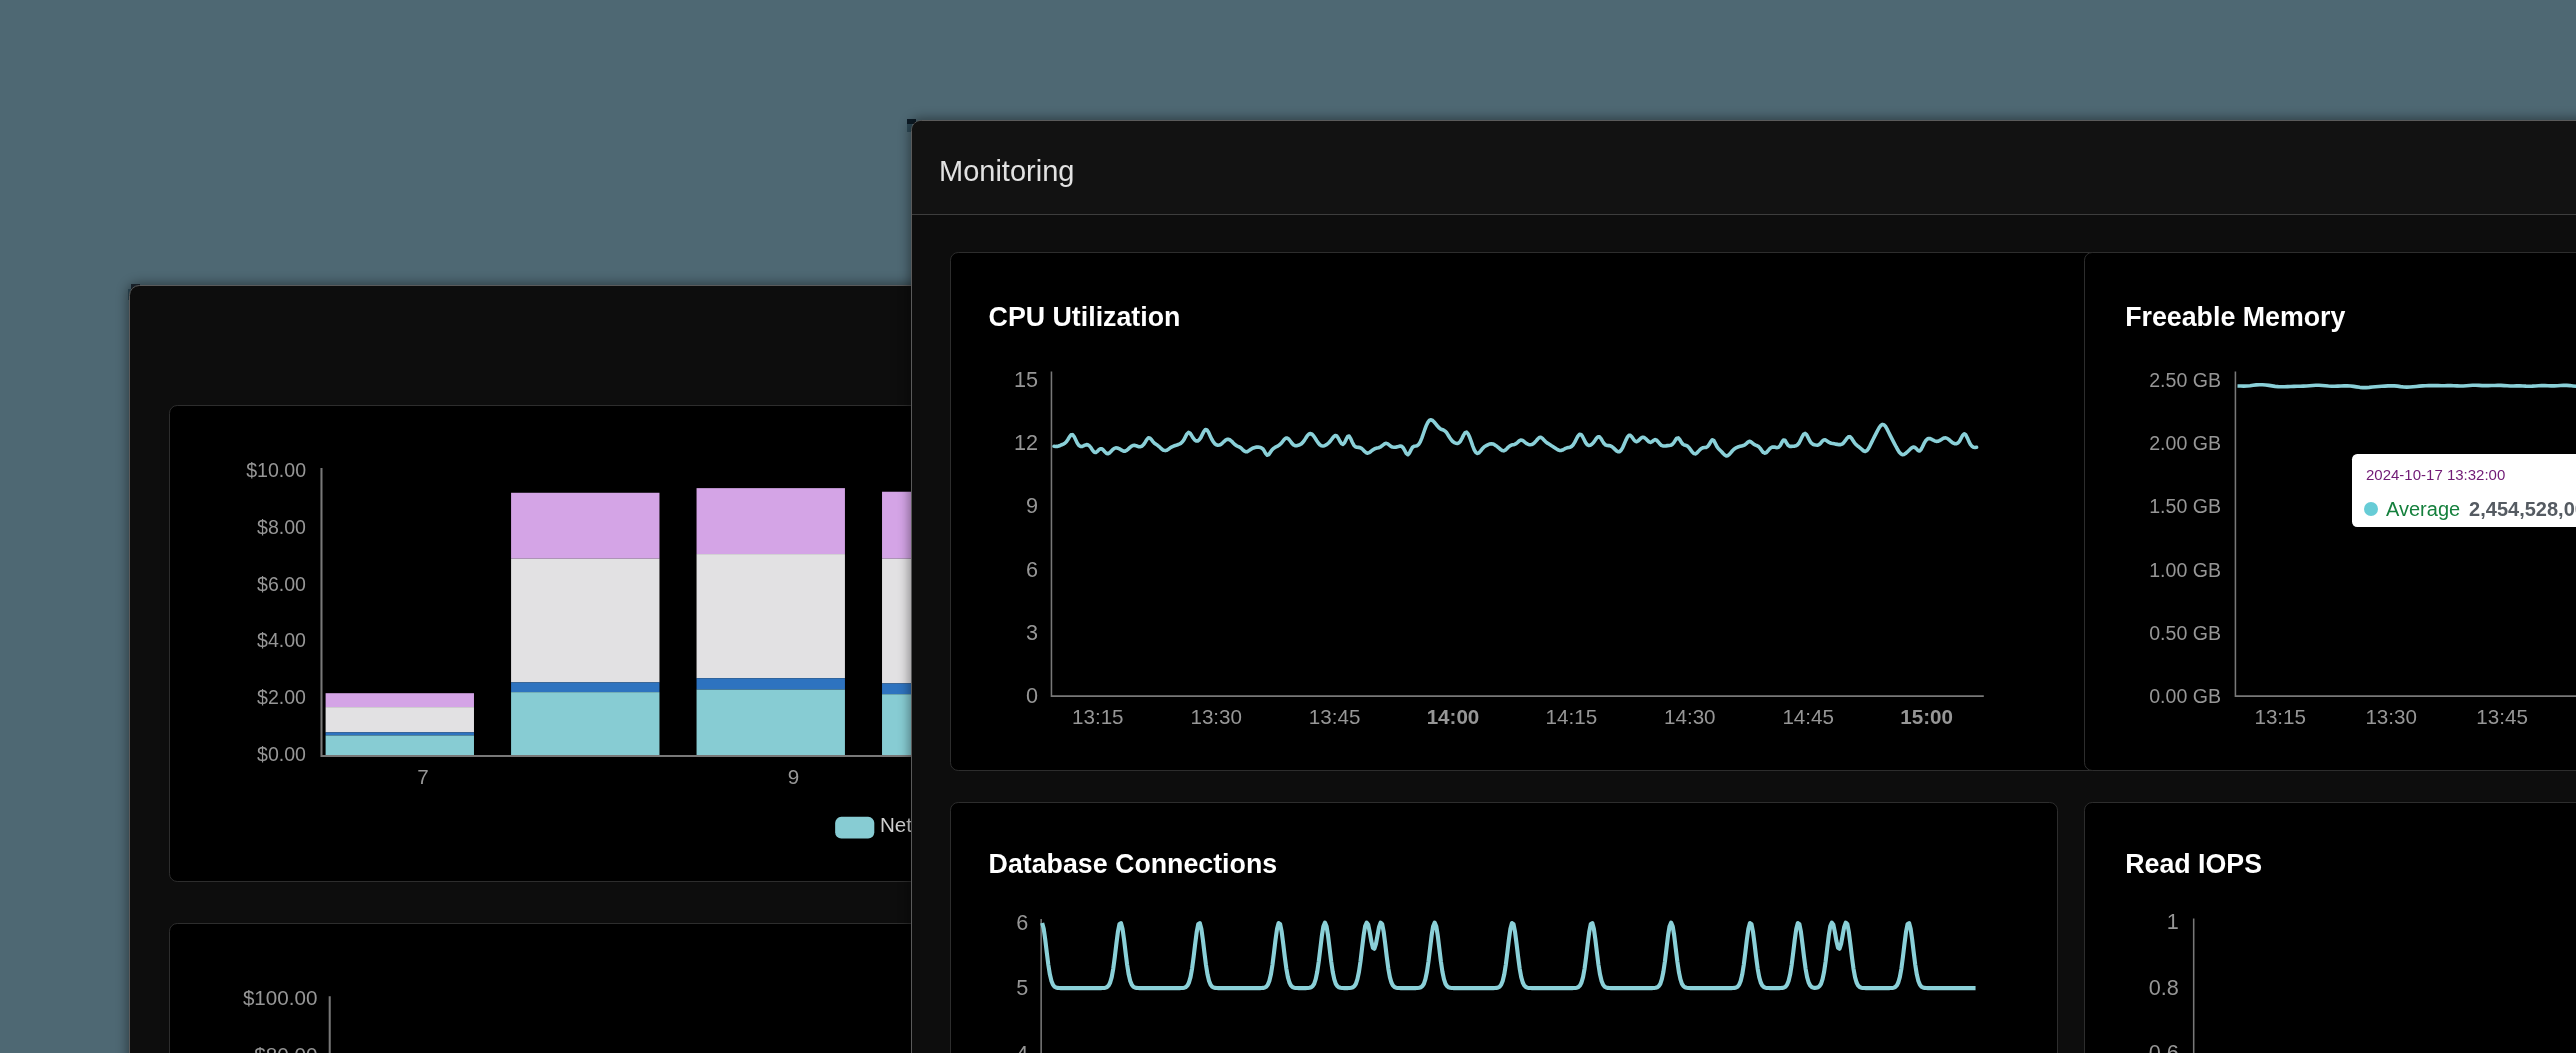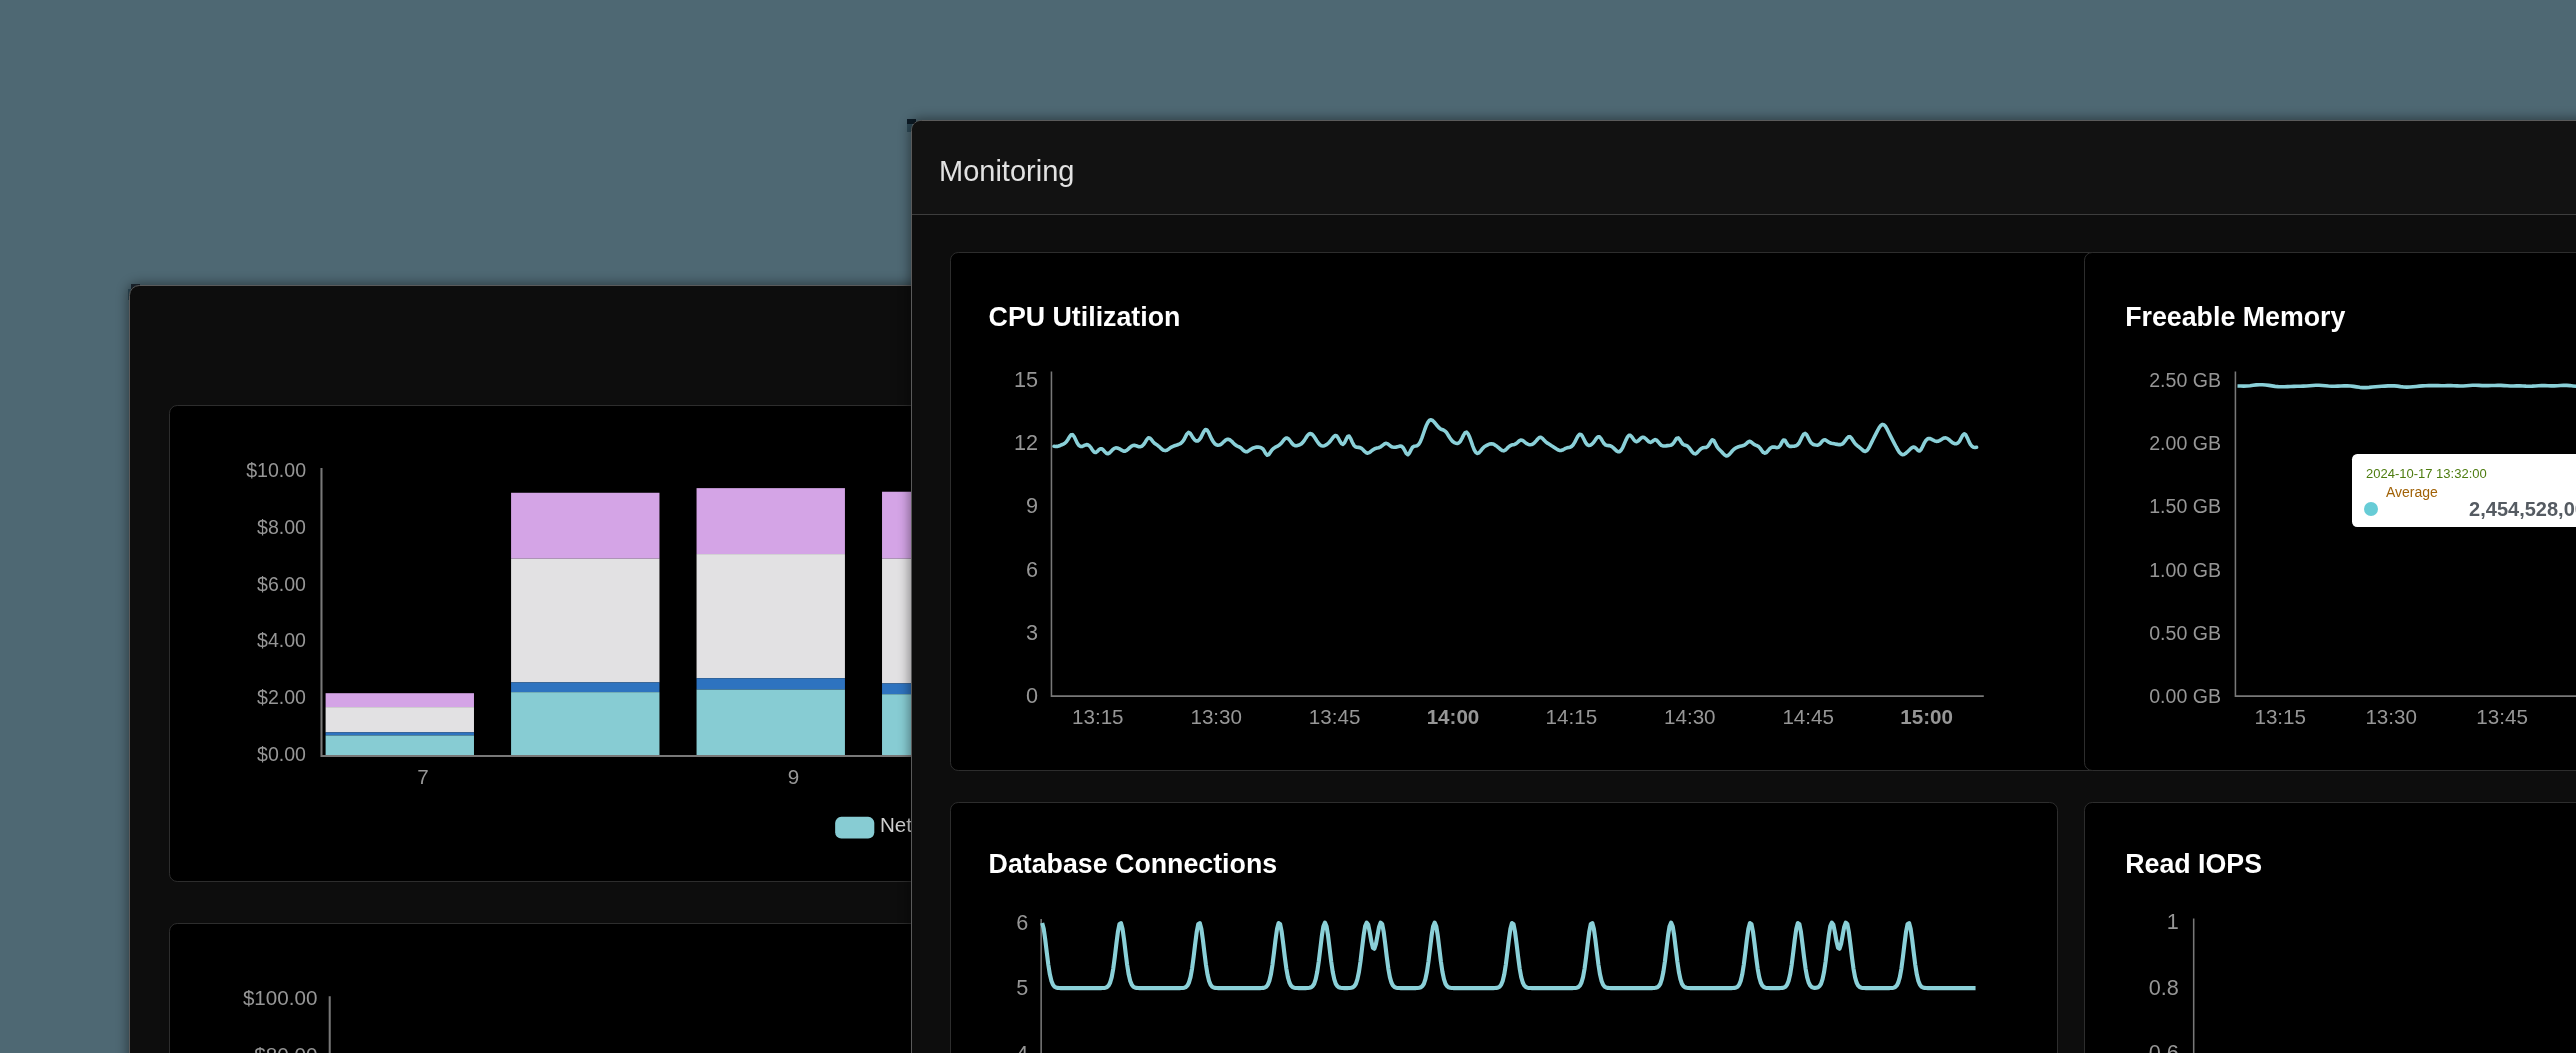--- a/index.html
+++ b/index.html
@@ -86,23 +86,23 @@
         <text x="379.0" y="914" text-anchor="middle" font-size="40" fill="#969696">13:15</text>
         <text x="594.4" y="914" text-anchor="middle" font-size="40" fill="#969696">13:30</text>
         <text x="809.8" y="914" text-anchor="middle" font-size="40" fill="#969696">13:45</text>
         <text x="1025.2" y="914" text-anchor="middle" font-size="40" fill="#969696" font-weight="bold">14:00</text>
         <text x="1240.6" y="914" text-anchor="middle" font-size="40" fill="#969696">14:15</text>
 <path d="M292 230 V860 H2151" stroke="#787878" stroke-width="3" fill="none"></path>
 <polyline points="296.0,257.8 302.1,257.9 308.2,258.1 314.3,257.9 320.4,257.4 326.4,256.6 332.5,255.8 338.6,255.4 344.7,255.5 350.8,256.0 356.9,256.7 363.0,257.7 369.1,258.6 375.1,259.2 381.2,259.4 387.3,259.3 393.4,259.1 399.5,258.9 405.6,258.7 411.7,258.5 417.8,258.3 423.8,258.1 429.9,257.8 436.0,257.4 442.1,256.9 448.2,256.6 454.3,256.6 460.4,257.0 466.5,257.5 472.6,258.0 478.6,258.3 484.7,258.3 490.8,258.1 496.9,257.9 503.0,257.6 509.1,257.6 515.2,258.0 521.3,258.7 527.3,259.6 533.4,260.5 539.5,261.0 545.6,261.0 551.7,260.6 557.8,259.9 563.9,259.3 570.0,258.9 576.1,258.5 582.1,258.1 588.2,257.7 594.3,257.4 600.4,257.6 606.5,258.2 612.6,259.1 618.7,259.8 624.8,260.1 630.8,259.9 636.9,259.4 643.0,258.8 649.1,258.1 655.2,257.6 661.3,257.3 667.4,257.2 673.5,257.2 679.5,257.2 685.6,257.2 691.7,257.4 697.8,257.4 703.9,257.2 710.0,257.1 716.1,257.3 722.2,257.6 728.3,257.9 734.3,257.8 740.4,257.4 746.5,256.9 752.6,256.6 758.7,256.5 764.8,256.8 770.9,257.1 777.0,257.2 783.0,257.1 789.1,257.0 795.2,256.9 801.3,256.8 807.4,256.8 813.5,257.1 819.6,257.5 825.7,257.8 831.7,257.9 837.8,257.7 843.9,257.6 850.0,257.9 856.1,258.2 862.2,258.3 868.3,258.2 874.4,257.8 880.5,257.4 886.5,257.1 892.6,257.0 898.7,257.3 904.8,257.6 910.9,257.7 917.0,257.4 923.1,256.9 929.2,256.6 935.2,256.7 941.3,257.1 947.4,257.8 953.5,258.5 959.6,259.1 965.7,259.5 971.8,259.7 977.9,259.8 983.9,259.7 990.0,259.6 996.1,259.3 1002.2,258.8 1008.3,258.4 1014.4,257.9 1020.5,257.5 1026.6,257.4 1032.7,257.7 1038.7,258.3 1044.8,258.9 1050.9,259.4 1057.0,259.4 1063.1,258.8 1069.2,257.7 1075.3,256.6 1081.4,256.1 1087.4,256.3 1093.5,256.9 1099.6,257.6 1105.7,257.9 1111.8,258.0 1117.9,257.9 1124.0,258.0 1130.1,258.2 1136.2,258.4 1142.2,258.4 1148.3,258.0 1154.4,257.4 1160.5,257.1 1166.6,257.4 1172.7,258.1 1178.8,258.8 1184.9,259.2 1190.9,259.1 1197.0,258.8 1203.1,258.6 1209.2,258.7 1215.3,259.0 1221.4,259.2 1227.5,259.1 1233.6,258.4 1239.6,257.5 1245.7,256.9 1251.8,256.9 1257.9,257.5 1264.0,258.1" fill="none" stroke="#8ad0d8" stroke-width="7" stroke-linejoin="round"></polyline>
 <line x1="1012" y1="263" x2="1012" y2="858" stroke="#fff" stroke-width="6" stroke-dasharray="26 19"></line>
 </svg>
       <div style="position:absolute;left:267px;top:201px;width:259px;height:73px;background:#fff;border-radius:5.2px;box-shadow:0 2.1px 9.3px rgba(0,0,0,.35)">
-<div style="position:absolute;left:14px;top:12.4px;font-size:13px;color:#4d7c0f;white-space:nowrap">2024-10-17 13:32:00</div>
+<div style="position:absolute;left:14px;top:12.4px;font-size:15px;color:#701a75;white-space:nowrap">2024-10-17 13:32:00</div>
 <div style="position:absolute;left:12.4px;top:48px;width:14px;height:14px;border-radius:50%;background:#67ccd6"></div>
-<div style="position:absolute;left:34px;top:30px;font-size:14px;color:#a16207">Average</div>
+<div style="position:absolute;left:34px;top:44px;font-size:20px;color:#15803d">Average</div>
 <div style="position:absolute;right:14px;top:44px;font-size:20px;font-weight:bold;color:#555b62">2,454,528,000</div>
 </div>
     </div>
   <div class="card" style="left:38px;top:681px;width:1108px;height:519px">
       <svg width="1108" height="519" style="position:absolute;left:0;top:0" viewBox="0 0 2151 1007">
 <text x="73" y="136" font-size="52" font-weight="bold" fill="#fff">Database Connections</text>
 <text x="150" y="246" text-anchor="end" font-size="42" fill="#969696">6</text>
         <text x="150" y="373" text-anchor="end" font-size="42" fill="#969696">5</text>
         <text x="150" y="500" text-anchor="end" font-size="42" fill="#969696">4</text>
 <path d="M175 225 V520" stroke="#787878" stroke-width="3" fill="none"></path>

